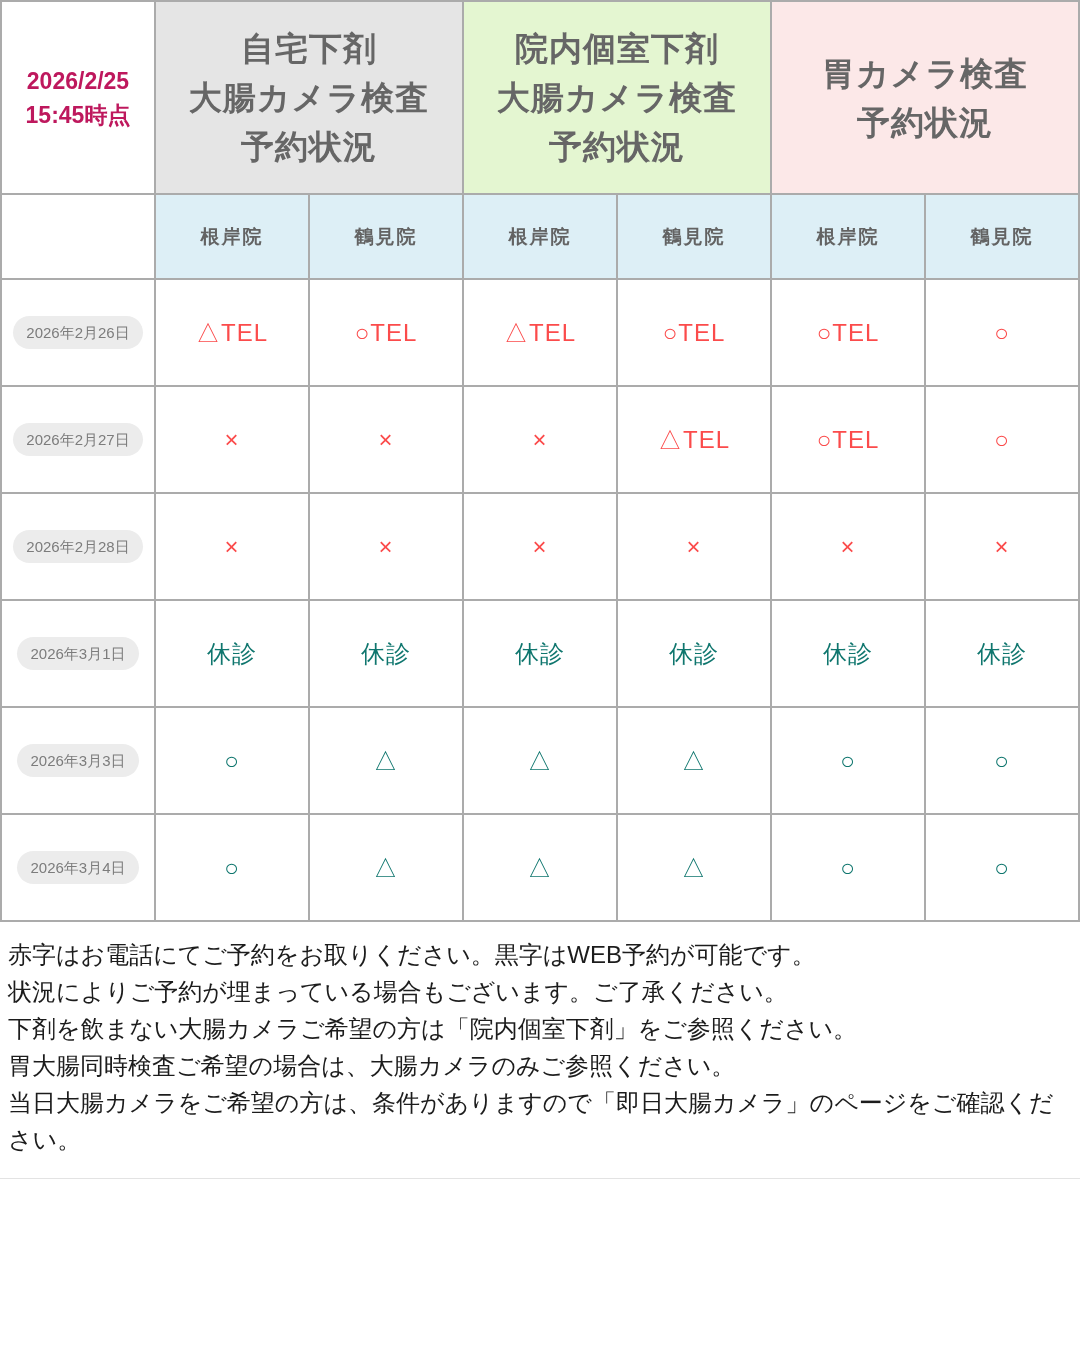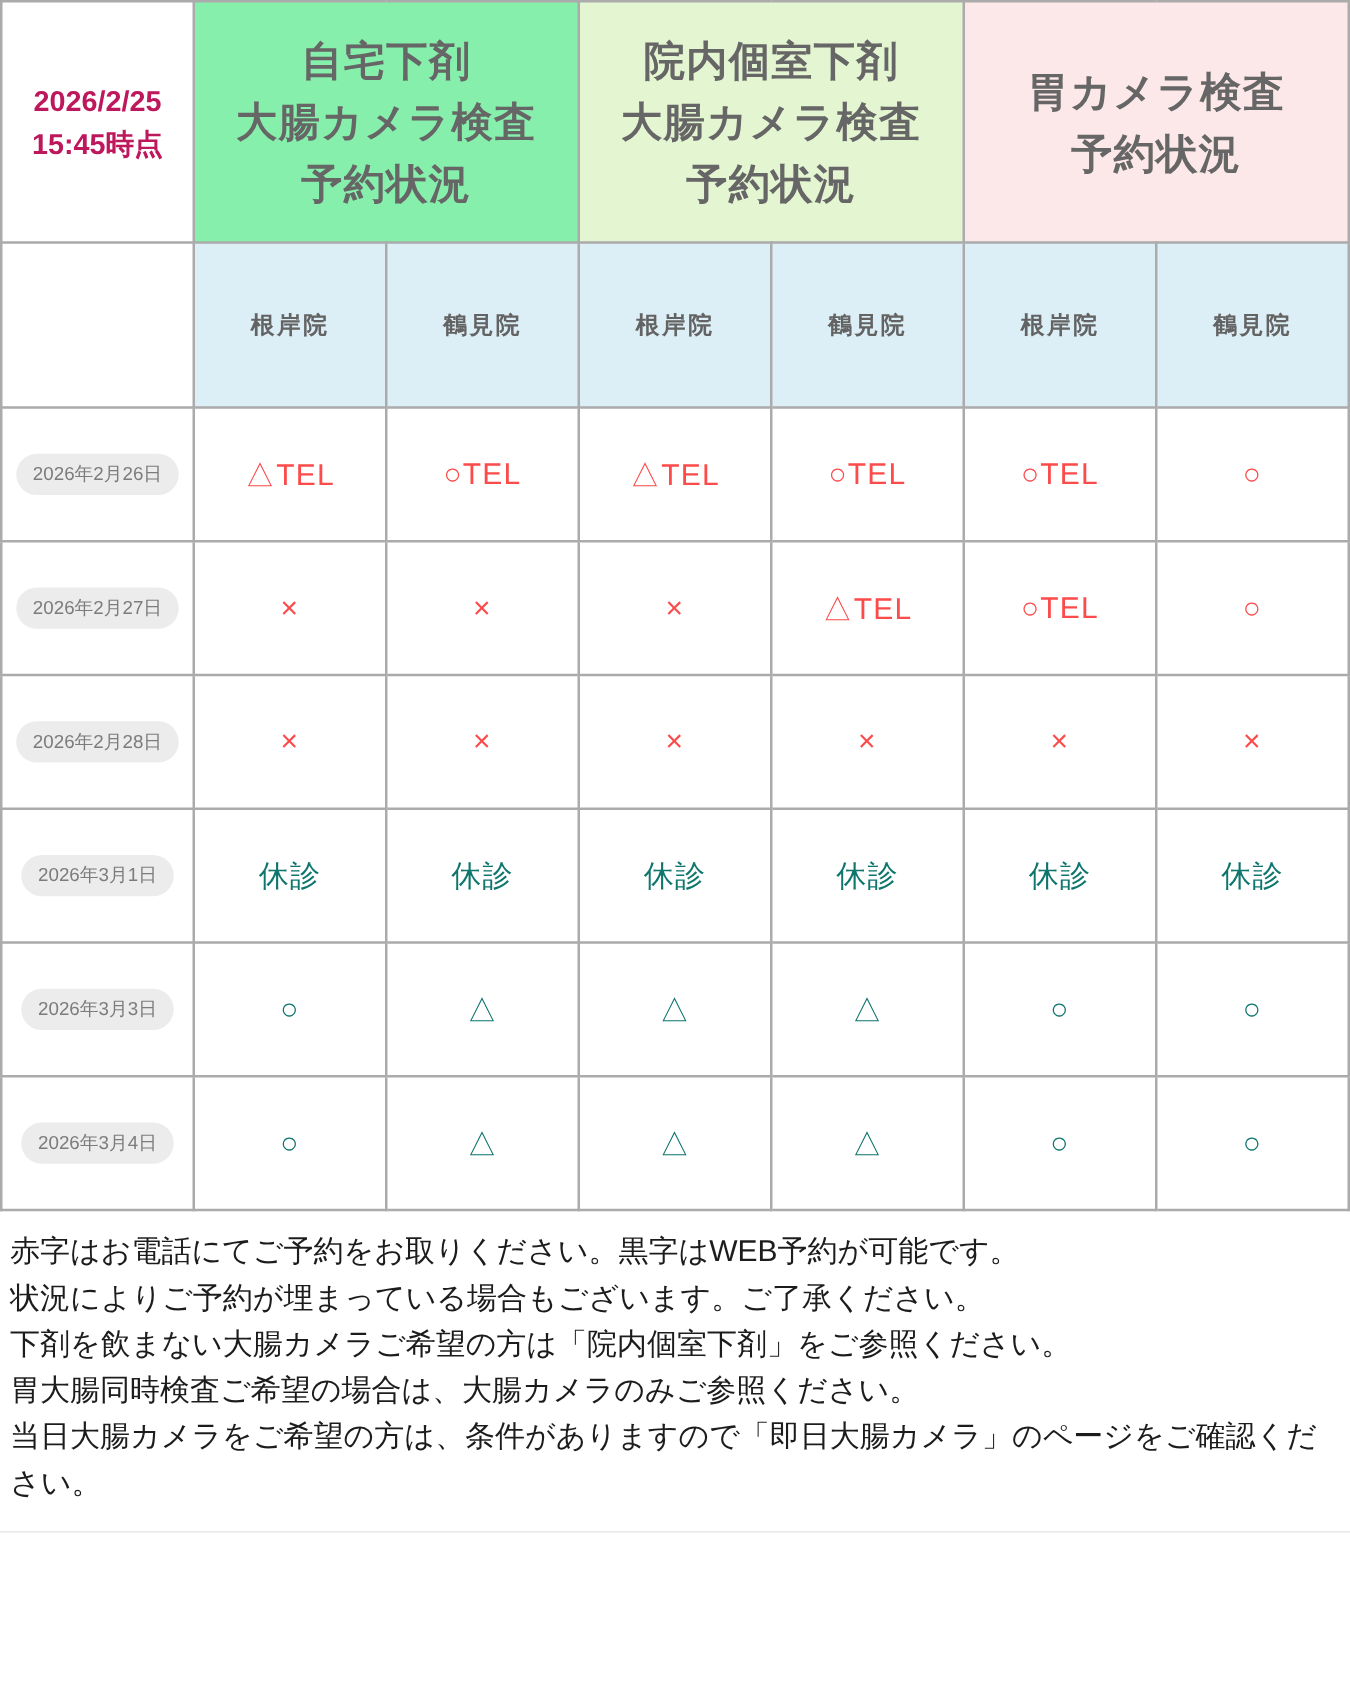--- a/index.html
+++ b/index.html
@@ -30,25 +30,25 @@
     white-space:pre-line;
     font-size:23px; line-height:34px;
     font-weight:700; color:#be185d;
   }
   th.group-cell {
     white-space:pre-line;
     font-size:33px; line-height:49px;
     font-weight:700; color:#666666;
     letter-spacing:1px;
   }
-  th.group-home    { background:#86efac; }
+  th.group-home    { background:#e5e5e5; }
   th.group-private { background:#e4f6d1; }
   th.group-gastro  { background:#fce8e8; }
 
-  tr.clinic-row th { height:132px; }
+  tr.clinic-row th { height:85px; }
   th.blank-cell { background:#ffffff; }
   th.clinic-cell {
     background:#ddeff6;
     font-size:19px; font-weight:700; color:#636363;
     letter-spacing:2px;
   }
 
   
   tbody tr { height:107px; }
   th.date-cell { background:#ffffff; }

